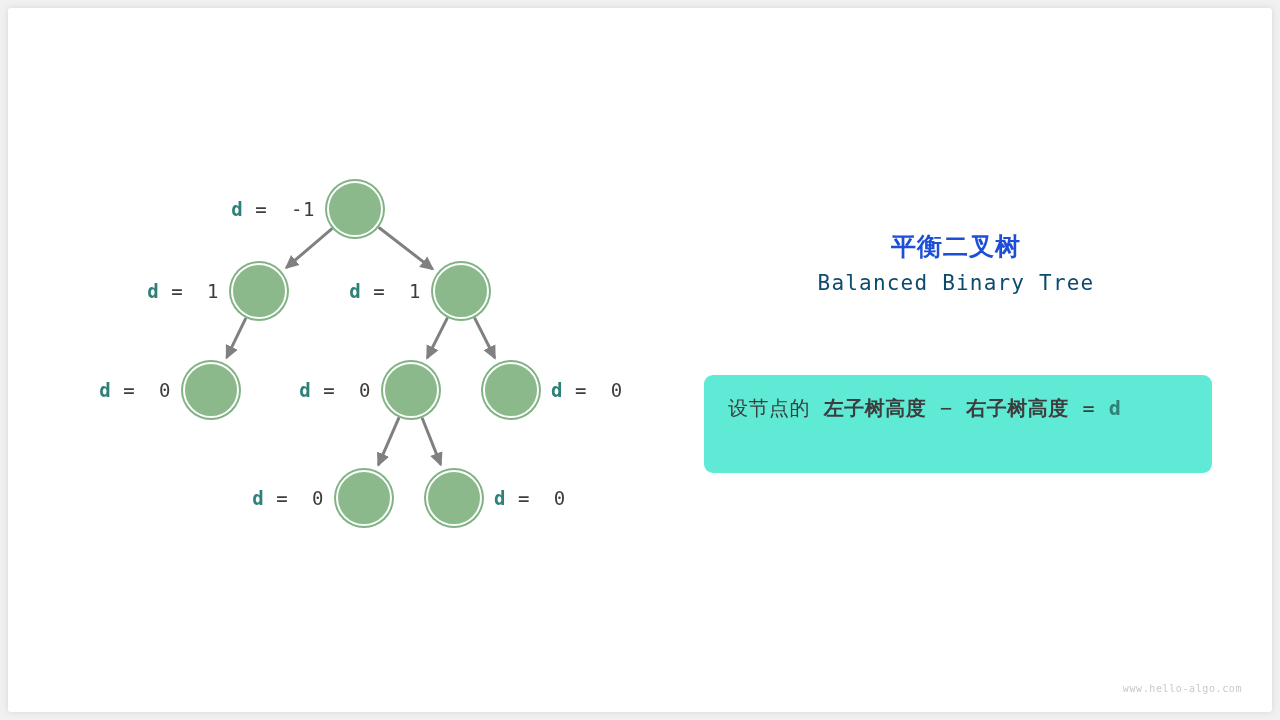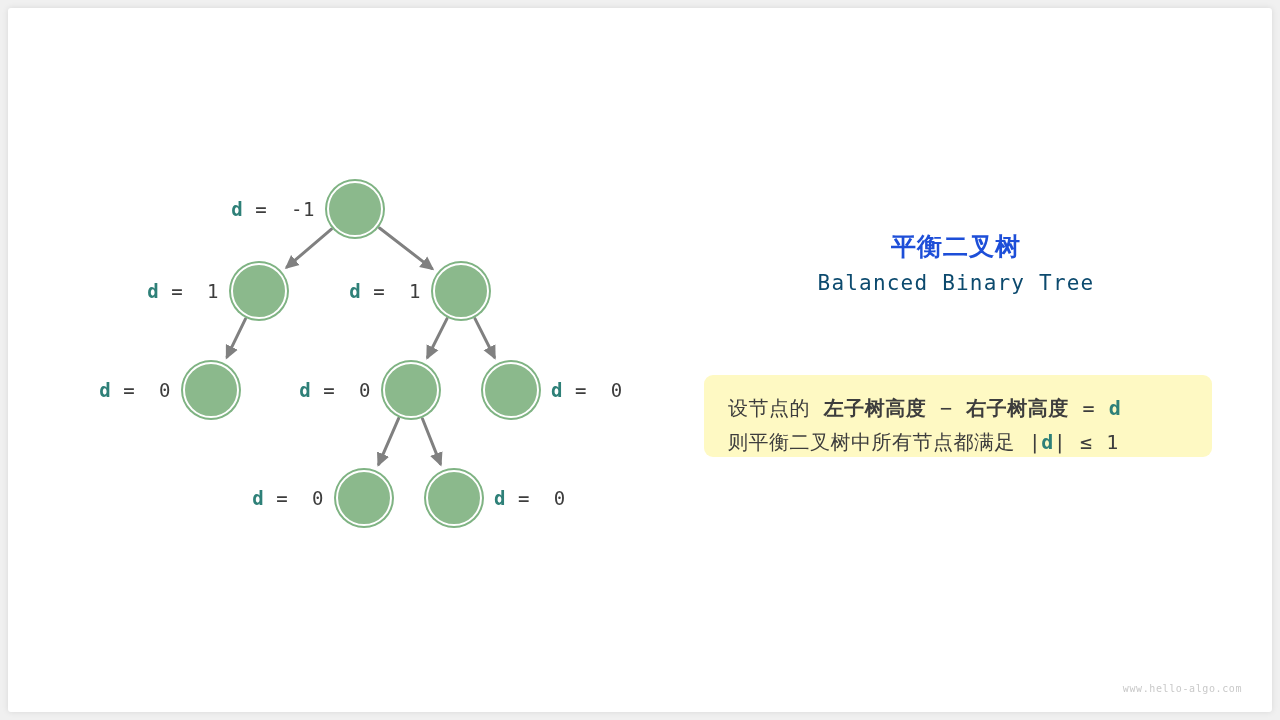--- a/index.html
+++ b/index.html
@@ -99,22 +99,22 @@
     font-family: "DejaVu Sans Mono", monospace;
     font-size: 21px;
     color: #0c4a6e;
     letter-spacing: 1.2px;
   }
   #info-box {
     position: absolute;
     left: 4px;
     top: 367px;
     width: 508px;
-    height: 82px;
-    background: #fef9c3;
+    height: 98px;
+    background: #5eead4;
     border-radius: 9px;
     box-sizing: border-box;
     padding: 16px 24px 0 24px;
   }
   .info-line {
     font-family: "DejaVu Sans", sans-serif;
     font-size: 20px;
     color: #3d3d3d;
     line-height: 34px;
     white-space: nowrap;
@@ -184,25 +184,19 @@
 
       <div id="info-box">
         <div class="info-line">
           <span>设节点的</span>&nbsp;
           <span class="bold">左子树高度</span>&nbsp;
           <span class="mono">−</span>&nbsp;
           <span class="bold">右子树高度</span>&nbsp;
           <span class="mono">=</span>&nbsp;
           <span class="mono dvar">d</span>
         </div>
-        <div class="info-line">
-          <span>则平衡二叉树中所有节点都满足</span>&nbsp;
-          <span class="mono">|</span><span class="mono dvar">d</span><span class="mono">|</span>&nbsp;
-          <span class="mono">≤</span>&nbsp;
-          <span class="mono">1</span>
-        </div>
       </div>
     </div>
 
     <div id="watermark">www.hello-algo.com</div>
 
   </div>
 </div>
 
 </body></html>

